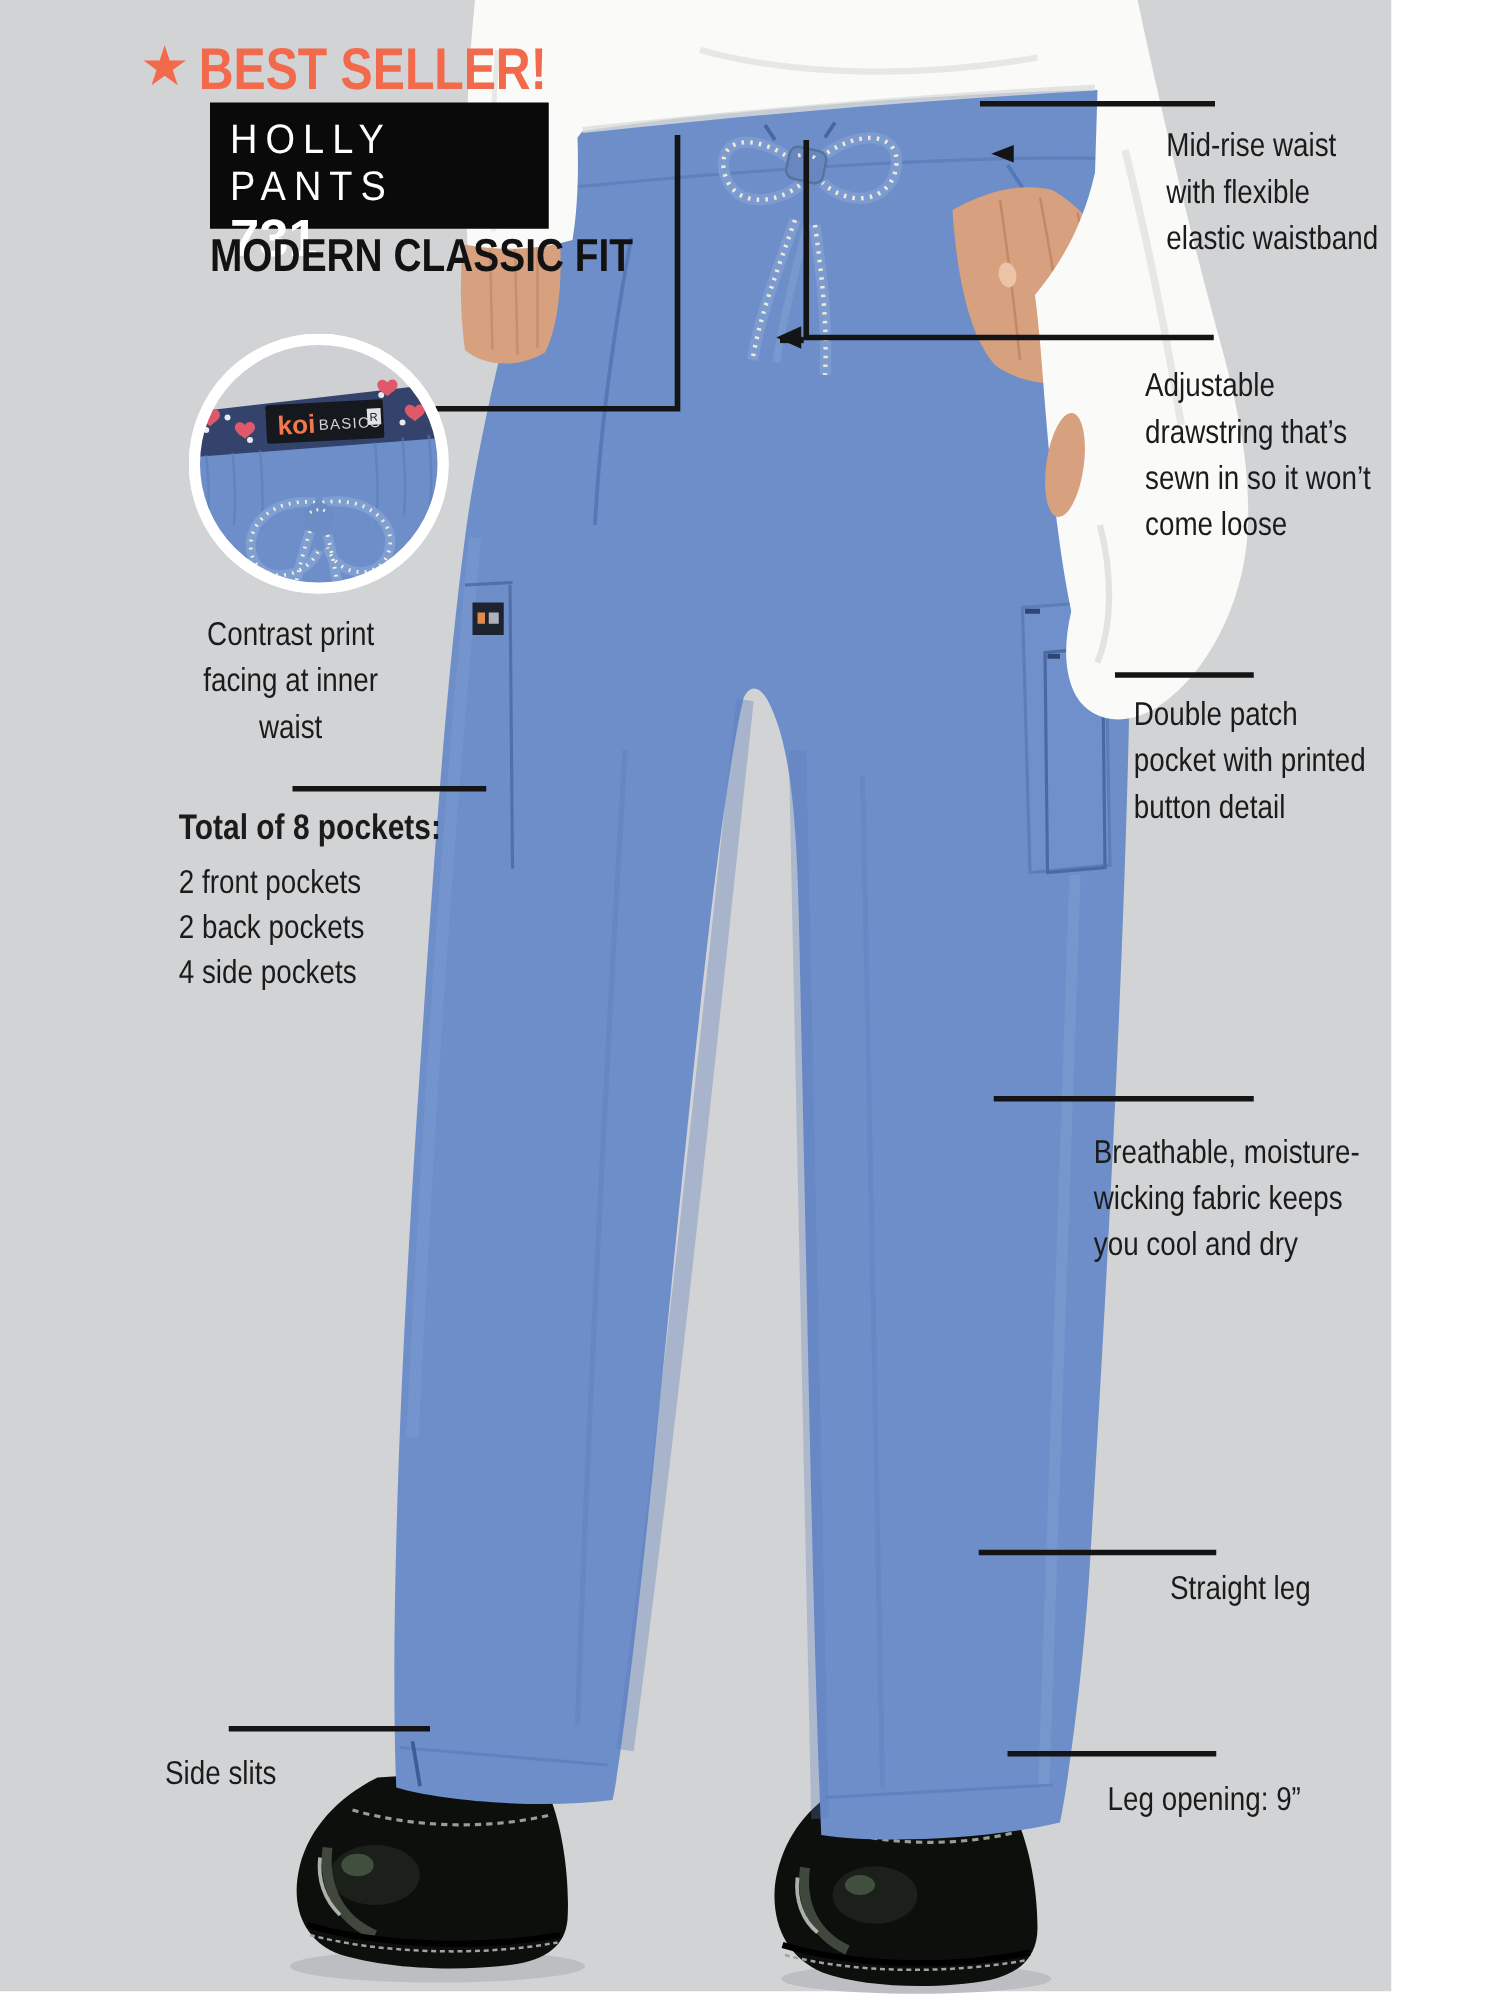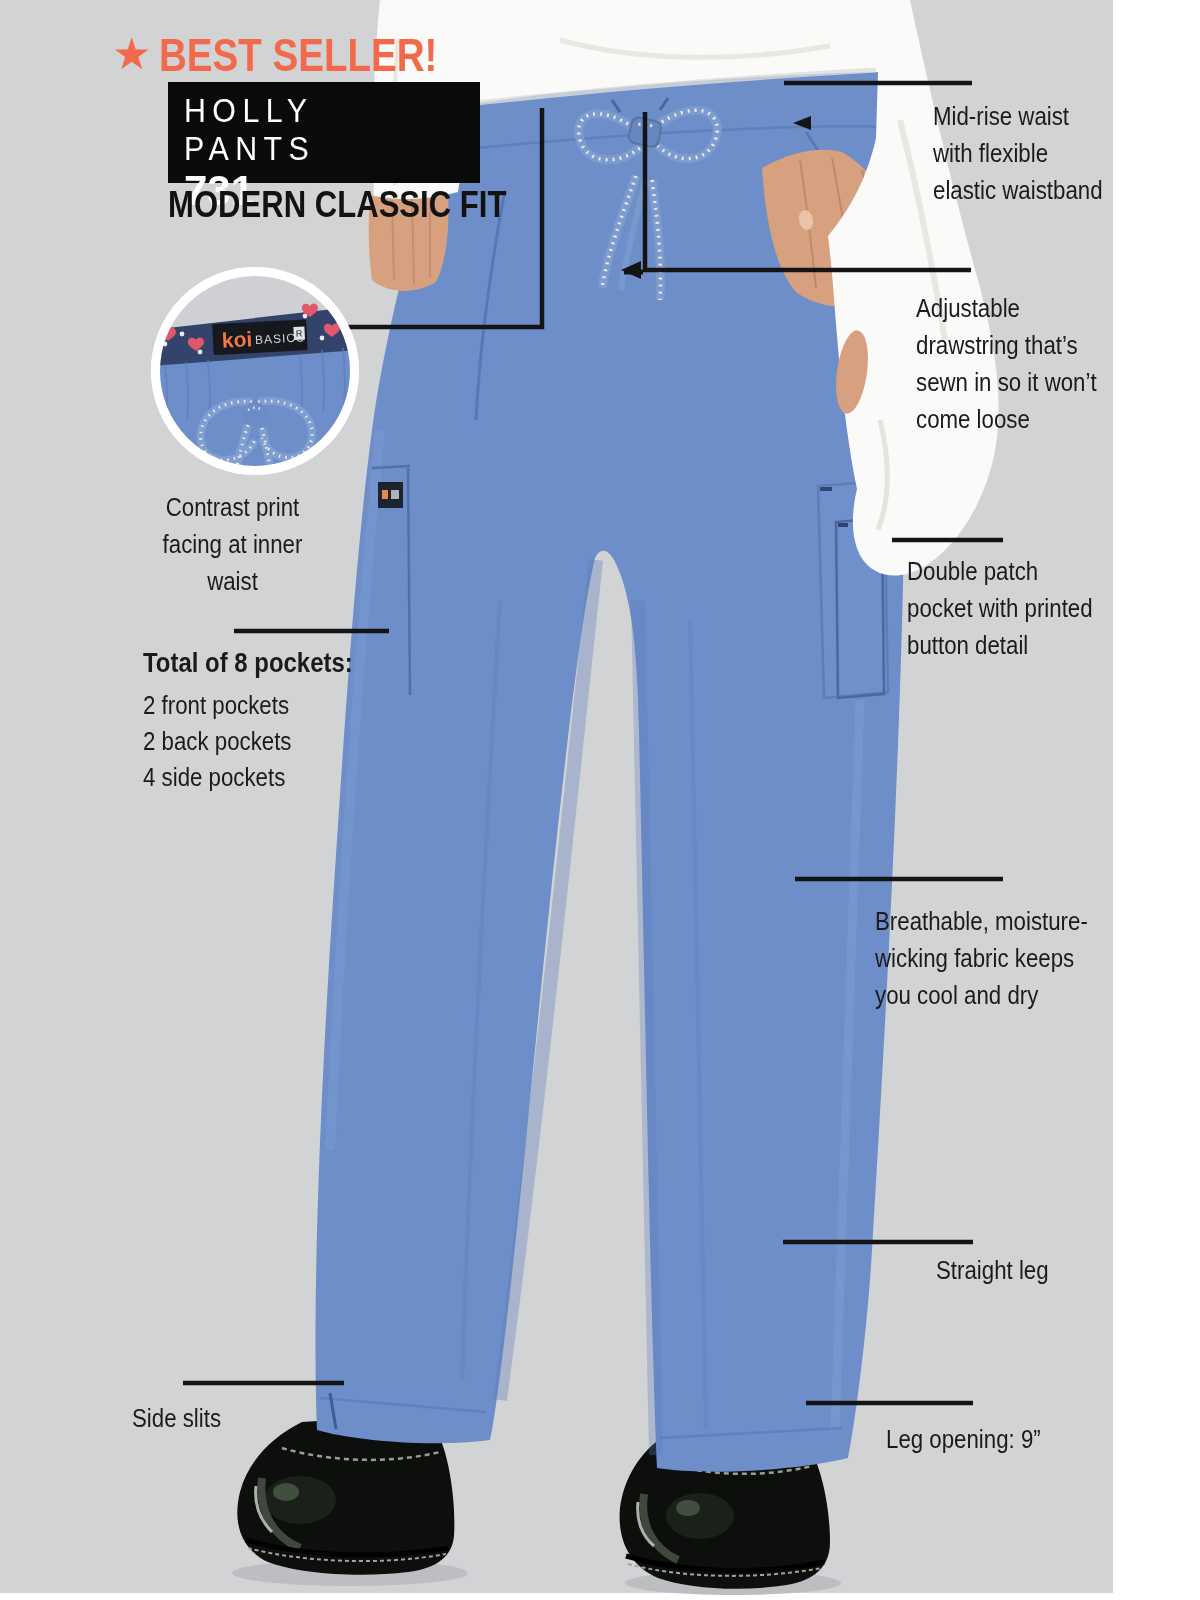--- a/index.html
+++ b/index.html
@@ -7,21 +7,21 @@
           font-family:"Liberation Sans",sans-serif;}
   .photo-svg{position:absolute;left:0;top:0;z-index:1;}
   .lines-svg{position:absolute;left:0;top:0;z-index:2;pointer-events:none;}
   .inset{position:absolute;left:151px;top:267px;width:208px;height:208px;z-index:3;}
   .txt{position:absolute;z-index:4;color:#1b1b1b;font-size:26.5px;line-height:37px;
        white-space:pre-line;transform:scaleX(0.84);transform-origin:left top;}
   .badge{position:absolute;z-index:4;left:112px;top:30px;display:flex;align-items:flex-start;}
   .badge .star{color:#f2694b;font-size:44px;line-height:48px;margin-right:8px;}
   .badge .label{color:#f2694b;font-size:47px;line-height:50px;font-weight:bold;
                 transform:scaleX(0.82);transform-origin:left top;letter-spacing:0px;}
-  .title-box{position:absolute;z-index:4;left:168px;top:82px;width:312px;height:101px;
+  .title-box{position:absolute;z-index:4;left:168px;top:82px;width:271px;height:101px;
              background:#0a0a0a;color:#ffffff;padding:10px 0 0 16px;box-sizing:border-box;}
   .title-box .name{font-size:33px;letter-spacing:7px;font-weight:normal;line-height:38px;
                    transform:scaleX(0.92);transform-origin:left top;}
   .title-box .style{font-size:42px;font-weight:bold;line-height:46px;}
   .fit{position:absolute;z-index:4;left:168px;top:184px;color:#121212;font-size:37px;
        font-weight:bold;transform:scaleX(0.84);transform-origin:left top;white-space:nowrap;}
   .pockets{position:absolute;z-index:4;left:143px;top:645px;color:#1b1b1b;
            transform:scaleX(0.84);transform-origin:left top;}
   .pockets .ptitle{font-size:28.5px;font-weight:bold;line-height:34px;margin-bottom:8px;}
   .pockets .pitem{font-size:26.5px;line-height:36px;}

